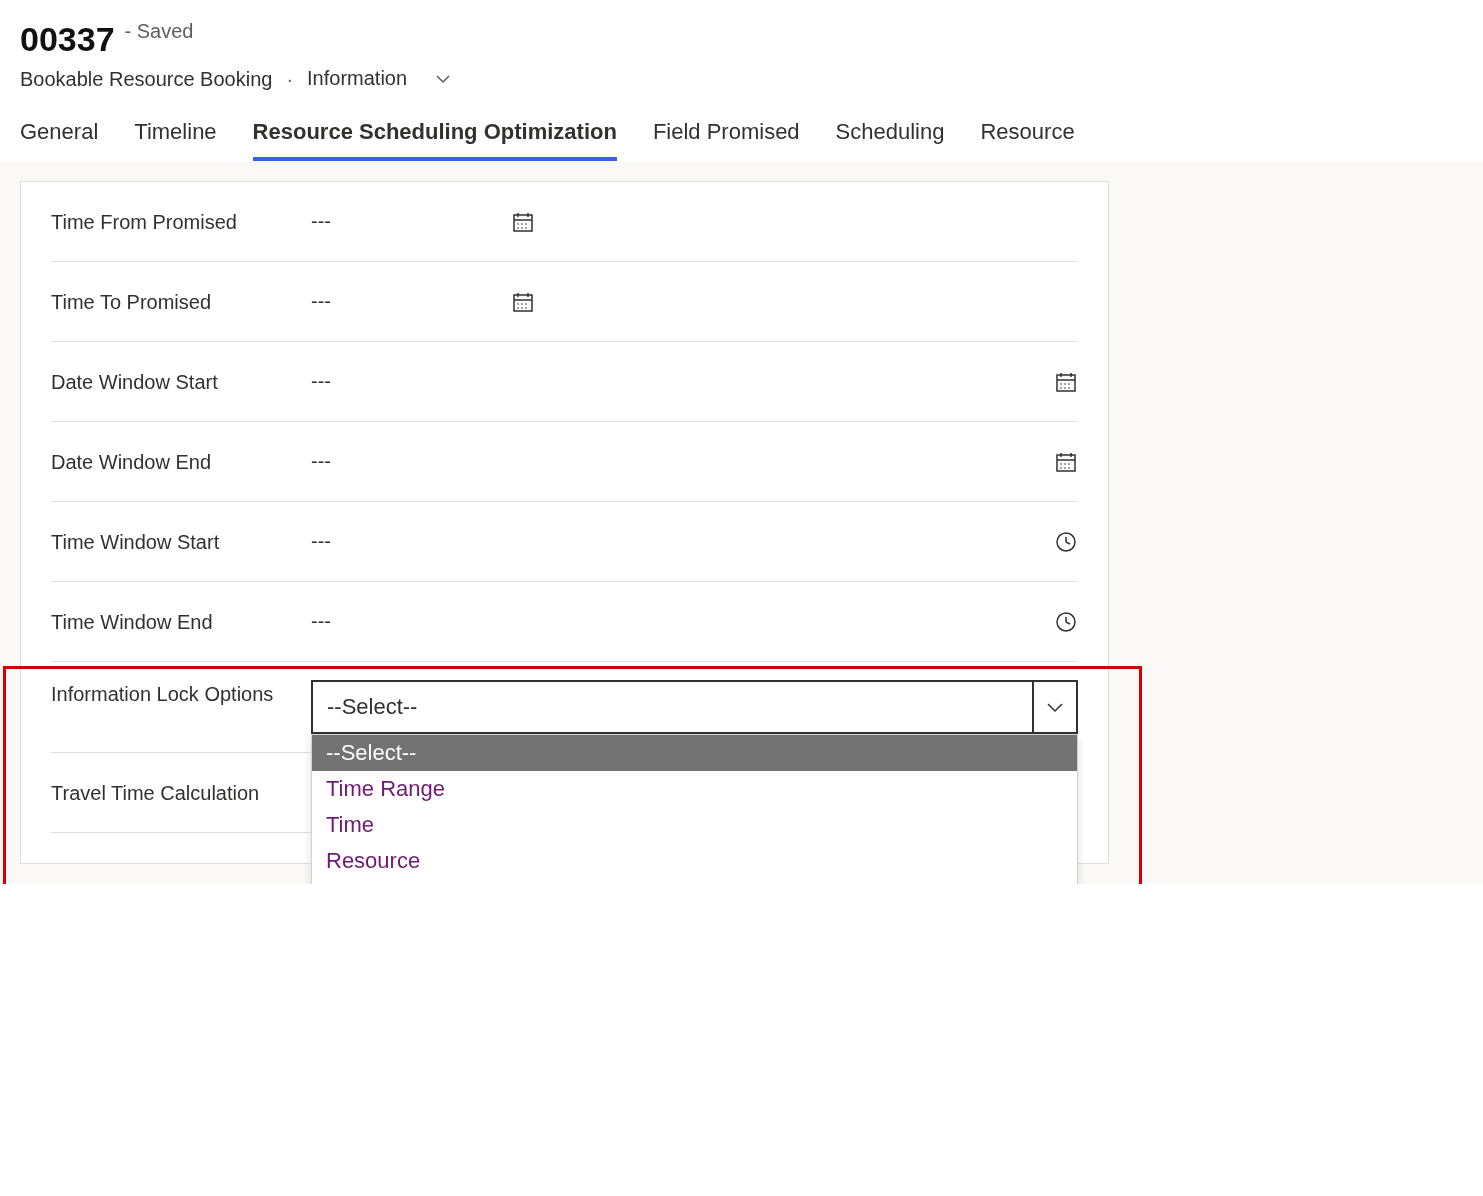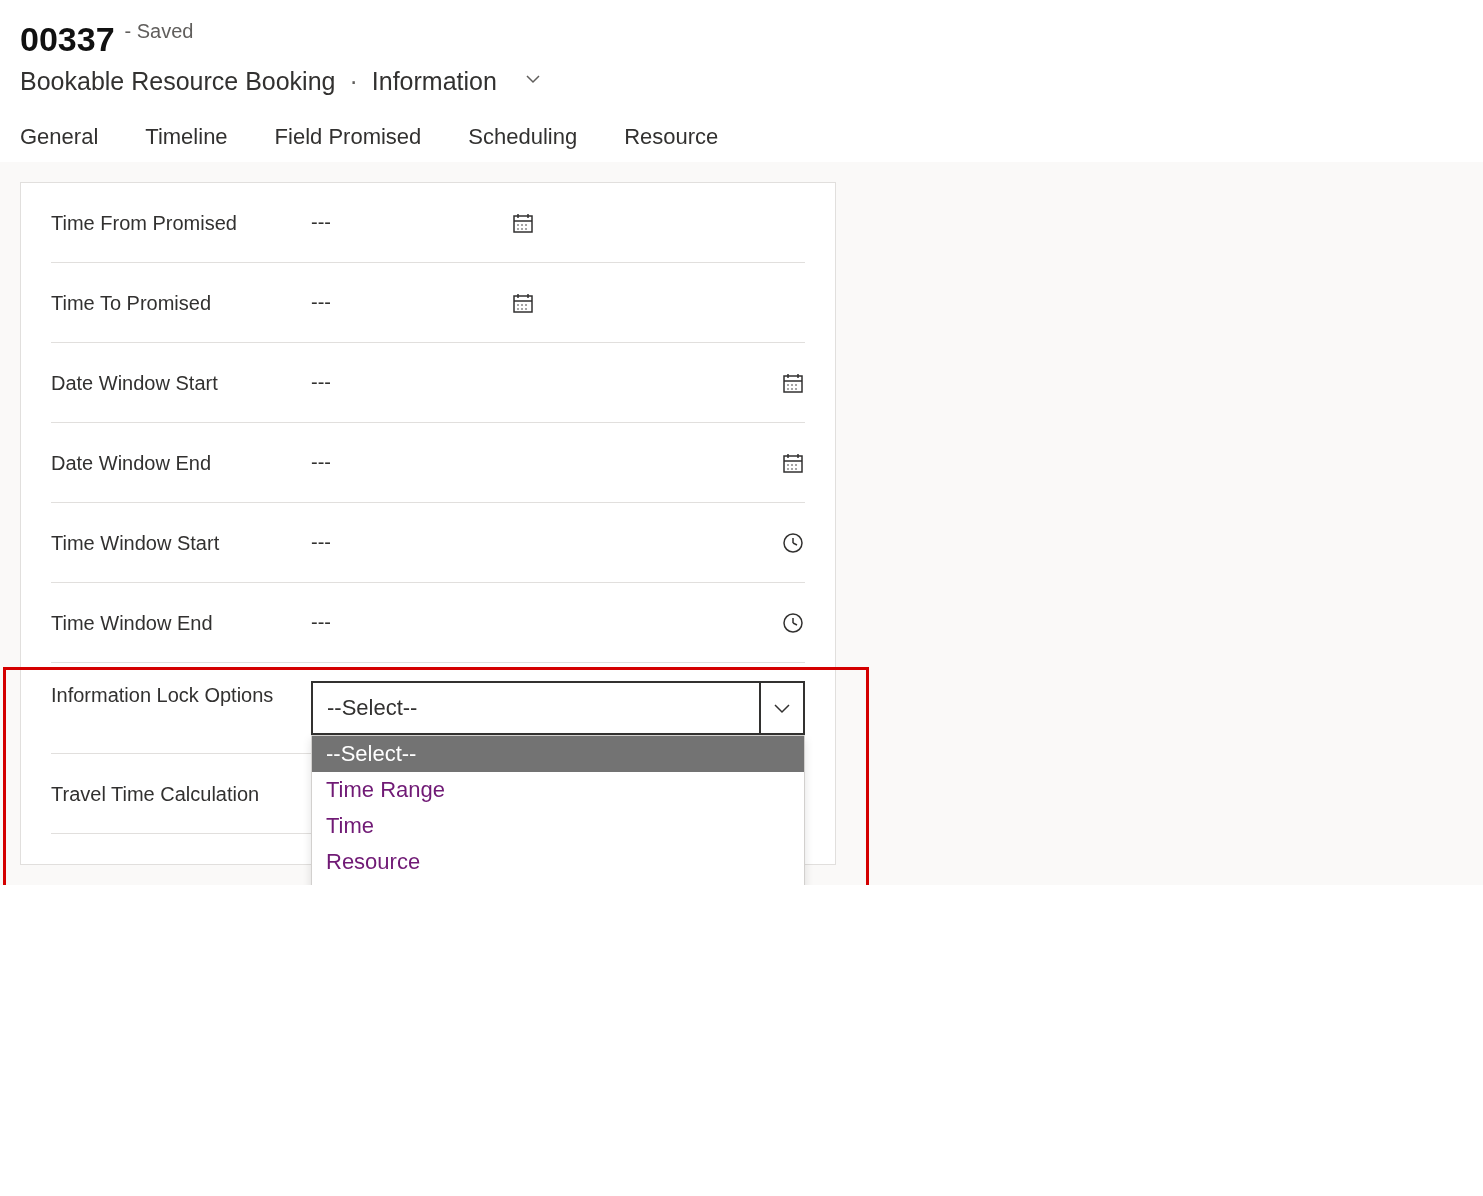--- a/index.html
+++ b/index.html
@@ -25,55 +25,55 @@
   }
   .save-status {
     font-size: 20px;
     color: #605e5c;
   }
   .subtitle-row {
     display: flex;
     align-items: center;
     gap: 14px;
     margin-top: 8px;
-    font-size: 25px;
+    font-size: 20px;
     color: #323130;
   }
   .subtitle-sep {
     color: #605e5c;
   }
   .form-selector {
     display: flex;
     gap: 24px;
     cursor: pointer;
   }
   .tabs {
     display: flex;
-    gap: 47px;
+    gap: 36px;
     padding: 18px 20px 0 20px;
     border-bottom: 0;
     font-size: 22px;
   }
   .tab {
     padding-bottom: 12px;
     cursor: pointer;
     color: #323130;
   }
   .tab.active {
     font-weight: 600;
     border-bottom: 4px solid #3b5fe2;
   }
   .content-area {
     padding: 20px 20px;
     background: #faf9f8;
   }
   .form-card {
     background: #fff;
     border: 1px solid #e1dfdd;
-    width: 816px;
+    width: 1089px;
     padding: 0 30px 30px 30px;
     position: relative;
   }
   .field-row {
     display: flex;
     align-items: center;
     border-bottom: 1px solid #e1dfdd;
     min-height: 80px;
     padding: 18px 0;
   }
@@ -179,20 +179,21 @@
             <path d="M1 2 L7 8 L13 2" stroke="#605e5c" stroke-width="1.5" fill="none"></path>
           </svg>
       </span>
     </span>
   </div>
 </div>
 
 <div class="tabs">
   <div class="tab">General</div>
   <div class="tab">Timeline</div>
+  <div class="tab active">Resource Scheduling Optimization</div>
   <div class="tab">Field Promised</div>
   <div class="tab">Scheduling</div>
   <div class="tab">Resource</div>
 </div>
 
 <div class="content-area">
   <div class="form-card">
 
     <div class="field-row">
       <div class="field-label">Time From Promised</div>

